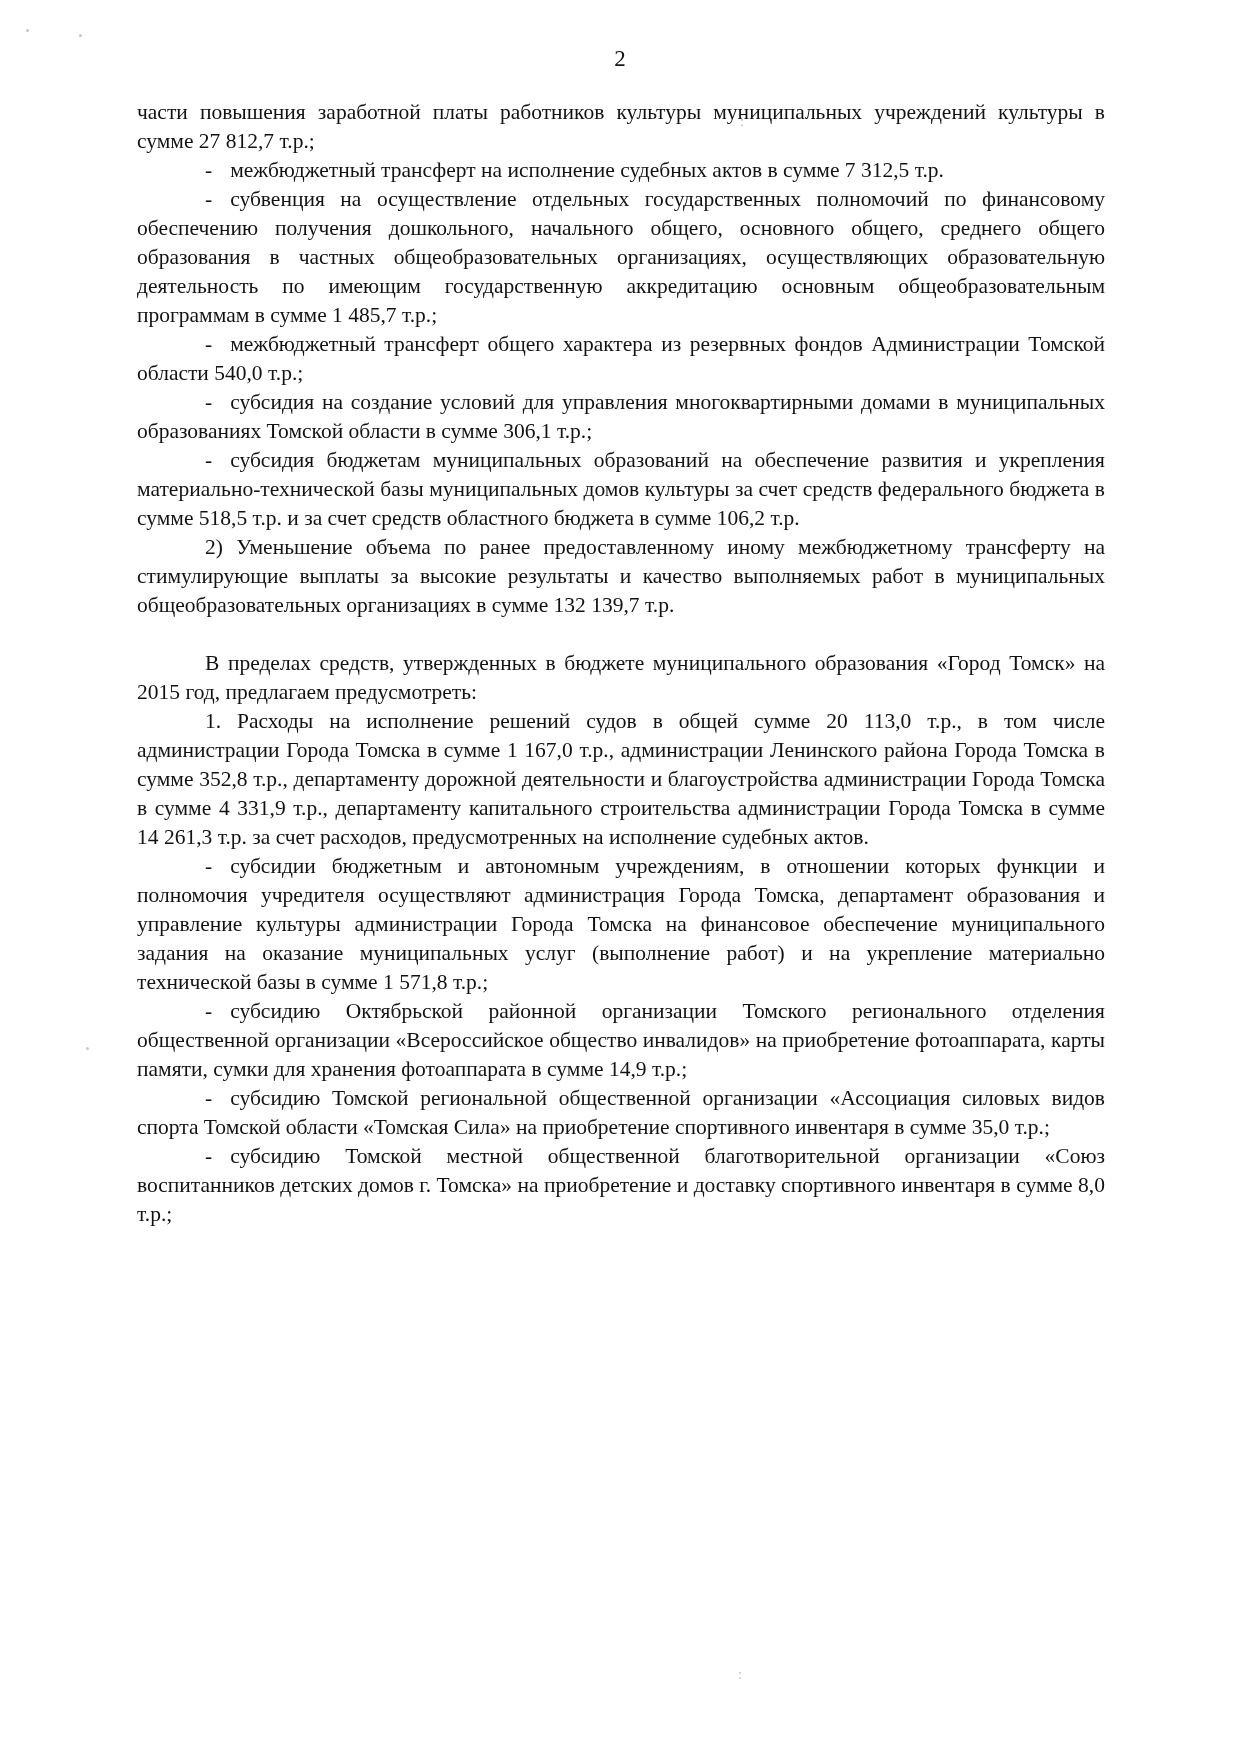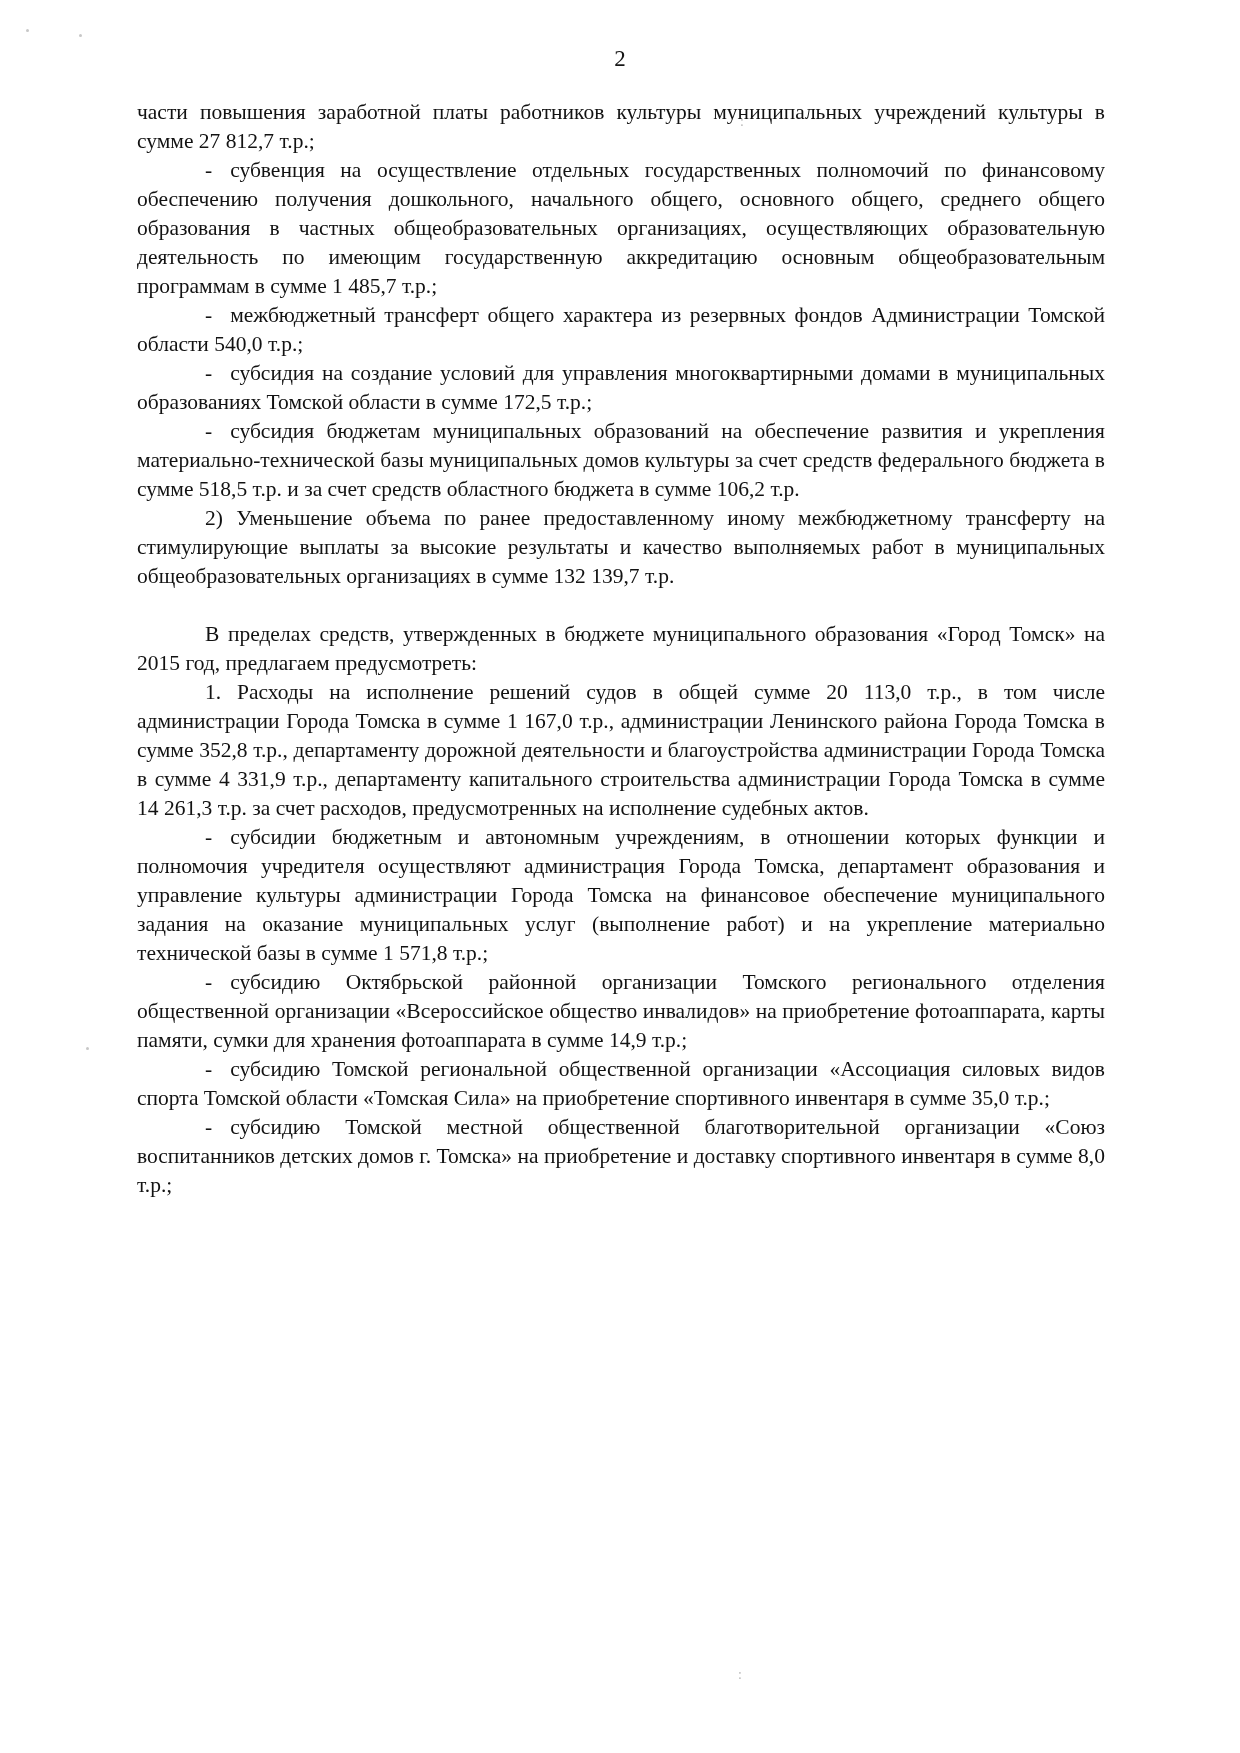--- a/index.html
+++ b/index.html
@@ -64,23 +64,24 @@
     background: #c7c7c7;
   }
 </style>
 </head>
 <body>
 
 <div class="page">
   <div class="page-number">2</div>
   <div class="body-text" id="body-text">
       <p class="para noindent"><span>части повышения заработной платы работников культуры муниципальных учреждений культуры в сумме 27&nbsp;812,7 т.р.;</span></p>
+      <p class="para"><span class="bullet">-</span><span>межбюджетный трансферт на исполнение судебных актов в сумме 7&nbsp;312,5 т.р.</span></p>
       <p class="para"><span class="bullet">-</span><span>субвенция на осуществление отдельных государственных полномочий по финансовому обеспечению получения дошкольного, начального общего, основного общего, среднего общего образования в частных общеобразовательных организациях, осуществляющих образовательную деятельность по имеющим государственную аккредитацию основным общеобразовательным программам в сумме 1&nbsp;485,7 т.р.;</span></p>
       <p class="para"><span class="bullet">-</span><span>межбюджетный трансферт общего характера из резервных фондов Администрации Томской области 540,0 т.р.;</span></p>
-      <p class="para"><span class="bullet">-</span><span>субсидия на создание условий для управления многоквартирными домами в муниципальных образованиях Томской области в сумме 172,5 т.р.;</span></p>
+      <p class="para"><span class="bullet">-</span><span>субсидия на создание условий для управления многоквартирными домами в муниципальных образованиях Томской области в сумме 306,1 т.р.;</span></p>
       <p class="para"><span class="bullet">-</span><span>субсидия бюджетам муниципальных образований на обеспечение развития и укрепления материально-технической базы муниципальных домов культуры за счет средств федерального бюджета в сумме 518,5 т.р. и за счет средств областного бюджета в сумме 106,2 т.р.</span></p>
       <p class="para"><span>2) Уменьшение объема по ранее предоставленному иному межбюджетному трансферту на стимулирующие выплаты за высокие результаты и качество выполняемых работ в муниципальных общеобразовательных организациях в сумме 132&nbsp;139,7 т.р.</span></p>
       <div class="spacer"></div>
       <p class="para"><span>В пределах средств, утвержденных в бюджете муниципального образования «Город Томск» на 2015 год, предлагаем предусмотреть:</span></p>
       <p class="para"><span>1. Расходы на исполнение решений судов в общей сумме 20&nbsp;113,0 т.р., в том числе администрации Города Томска в сумме 1&nbsp;167,0 т.р., администрации Ленинского района Города Томска в сумме 352,8 т.р., департаменту дорожной деятельности и благоустройства администрации Города Томска в сумме 4&nbsp;331,9 т.р., департаменту капитального строительства администрации Города Томска в сумме 14&nbsp;261,3 т.р. за счет расходов, предусмотренных на исполнение судебных актов.</span></p>
       <p class="para"><span class="bullet">-</span><span>субсидии бюджетным и автономным учреждениям, в отношении которых функции и полномочия учредителя осуществляют администрация Города Томска, департамент образования и управление культуры администрации Города Томска на финансовое обеспечение муниципального задания на оказание муниципальных услуг (выполнение работ) и на укрепление материально технической базы в сумме 1&nbsp;571,8 т.р.;</span></p>
       <p class="para"><span class="bullet">-</span><span>субсидию Октябрьской районной организации Томского регионального отделения общественной организации «Всероссийское общество инвалидов» на приобретение фотоаппарата, карты памяти, сумки для хранения фотоаппарата в сумме 14,9 т.р.;</span></p>
       <p class="para"><span class="bullet">-</span><span>субсидию Томской региональной общественной организации «Ассоциация силовых видов спорта Томской области «Томская Сила» на приобретение спортивного инвентаря в сумме 35,0 т.р.;</span></p>
       <p class="para"><span class="bullet">-</span><span>субсидию Томской местной общественной благотворительной организации «Союз воспитанников детских домов г. Томска» на приобретение и доставку спортивного инвентаря в сумме 8,0 т.р.;</span></p>
     </div>

